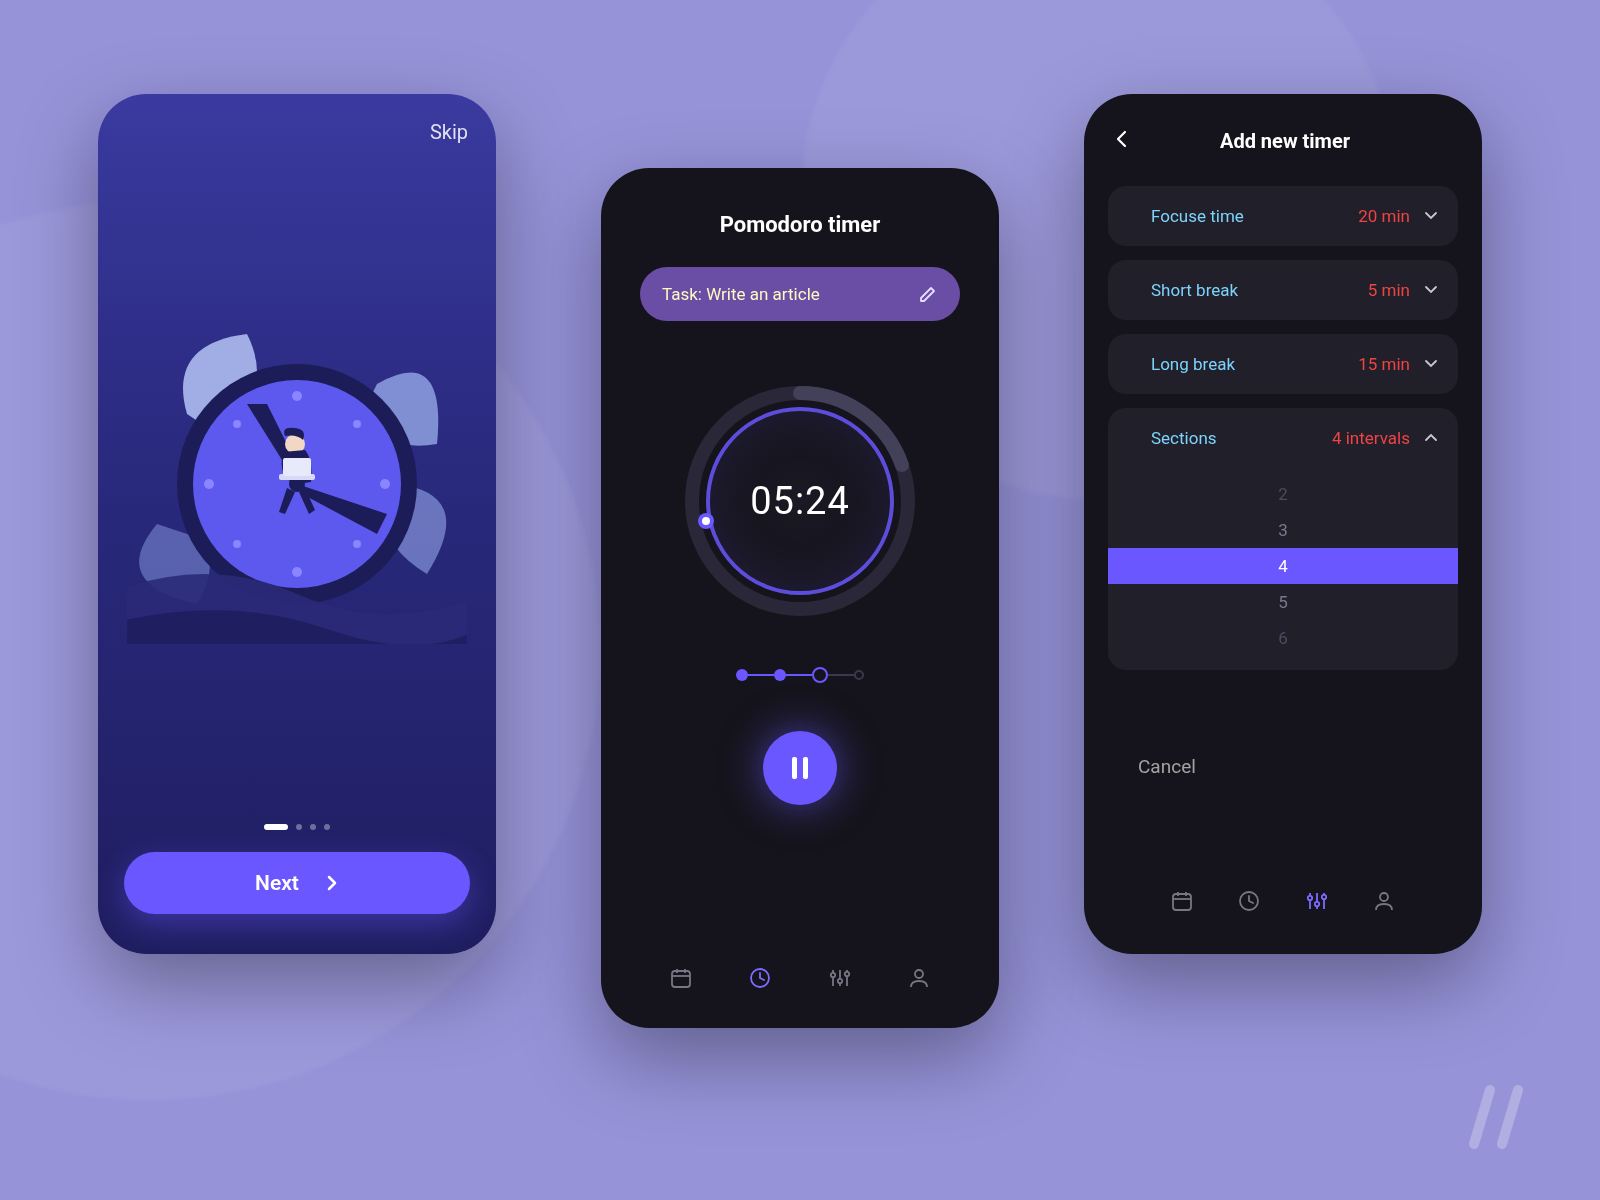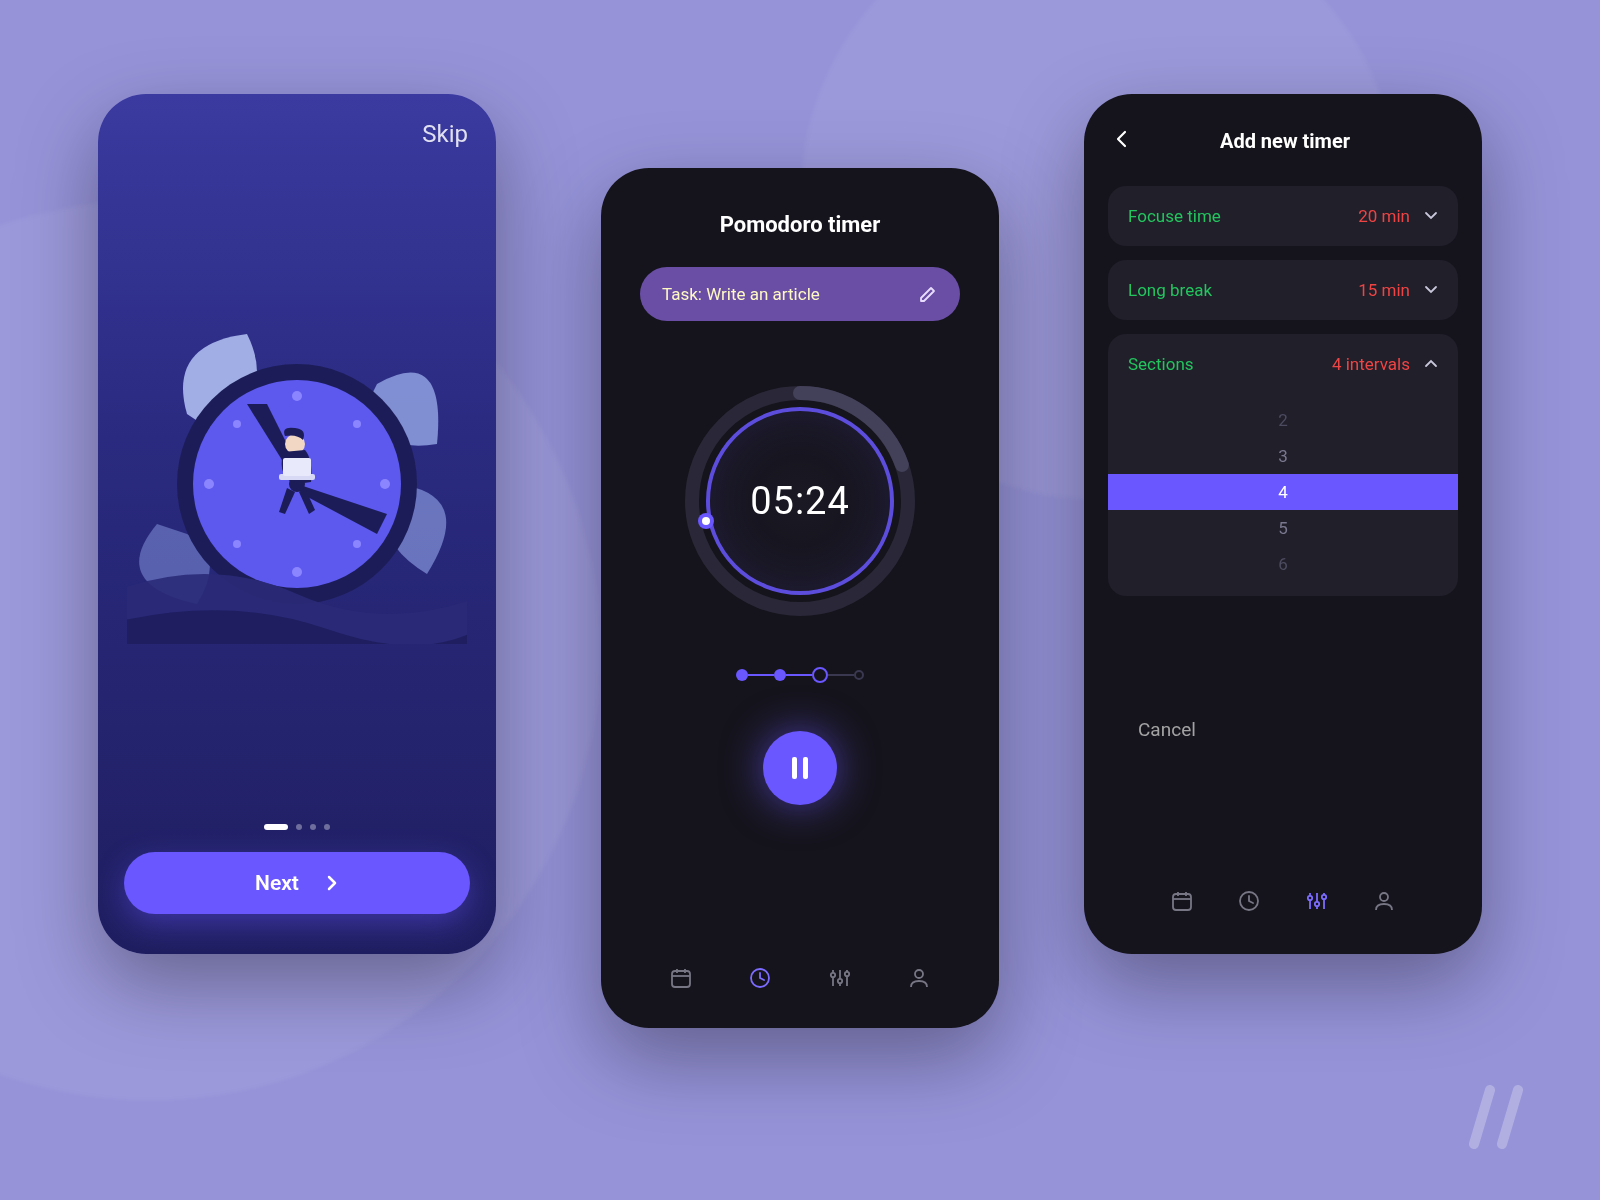--- a/index.html
+++ b/index.html
@@ -36,21 +36,21 @@
     top: 94px;
     background: linear-gradient(180deg, #3a3aa0 0%, #2a2a80 40%, #1f1e60 100%);
     color: #fff;
     display: flex;
     flex-direction: column;
   }
   .skip {
     position: absolute;
     right: 28px;
     top: 26px;
-    font-size: 24px;
+    font-size: 20px;
     color: #e0e0f0;
     cursor: pointer;
   }
   .onb-title {
     margin-top: 90px;
     text-align: center;
     font-size: 29px;
     font-weight: 700;
     line-height: 1.25;
     padding: 0 20px;
@@ -200,21 +200,21 @@
     border-radius: 18px;
     background: #201f2a;
     display:flex;
     align-items:center;
     justify-content: space-between;
     padding: 0 20px;
     margin-bottom: 14px;
     font-size: 17px;
     cursor:pointer;
   }
-  .setting-label { color: #22c55e; }
+  .setting-label { color: #7dd3fc; margin-left: 23px; }
   .setting-value { color: #ef4444; display:flex; align-items:center; gap:14px; }
   .sections-group {
     border-radius: 18px;
     background: #201f2a;
     overflow: hidden;
     margin-bottom: 14px;
   }
   .sections-hdr {
     height: 60px;
     display:flex;
@@ -427,20 +427,29 @@
   <div class="setting-row">
     <span class="setting-label">Focuse time</span>
     <span class="setting-value">
       <span>20 min</span>
       <svg width="14" height="10">
           <path d="M2 2 L7 7 L12 2" stroke="#c8c6da" stroke-width="1.8" fill="none" stroke-linecap="round"></path>
         </svg>
     </span>
   </div>
   <div class="setting-row">
+    <span class="setting-label">Short break</span>
+    <span class="setting-value">
+      <span>5 min</span>
+      <svg width="14" height="10">
+          <path d="M2 2 L7 7 L12 2" stroke="#c8c6da" stroke-width="1.8" fill="none" stroke-linecap="round"></path>
+        </svg>
+    </span>
+  </div>
+  <div class="setting-row">
     <span class="setting-label">Long break</span>
     <span class="setting-value">
       <span>15 min</span>
       <svg width="14" height="10">
           <path d="M2 2 L7 7 L12 2" stroke="#c8c6da" stroke-width="1.8" fill="none" stroke-linecap="round"></path>
         </svg>
     </span>
   </div>
 
   <div class="sections-group">

